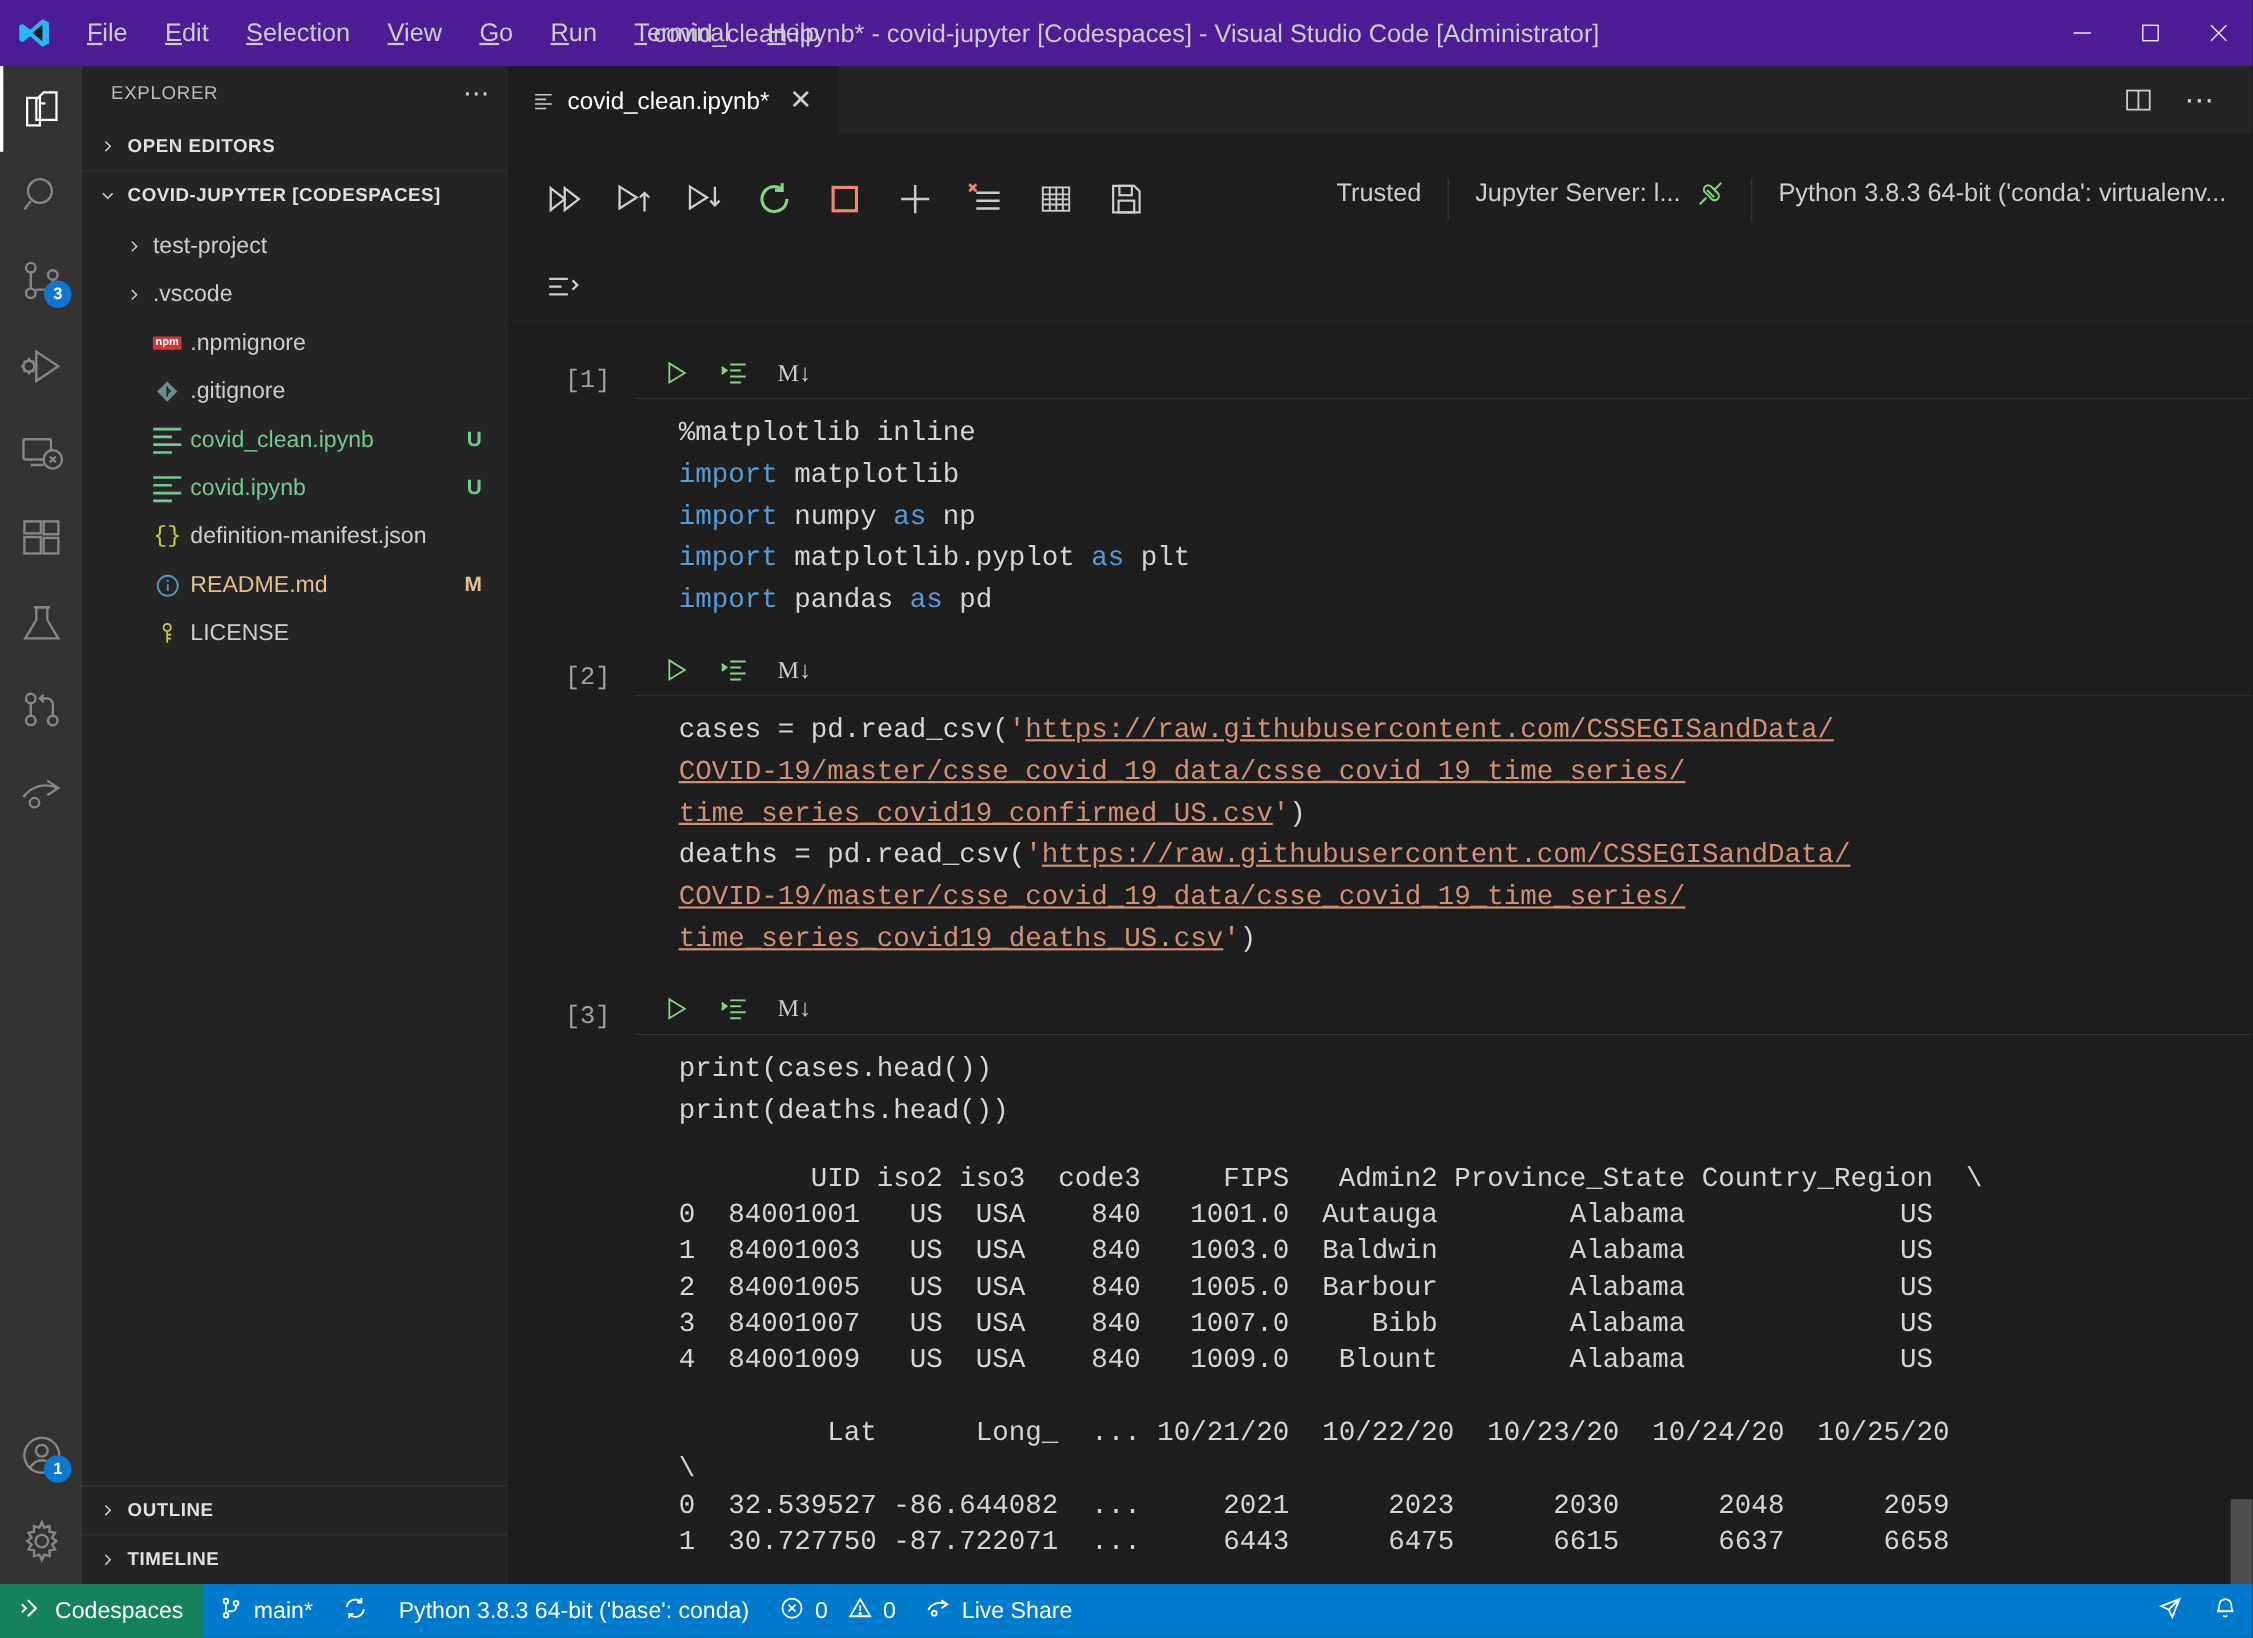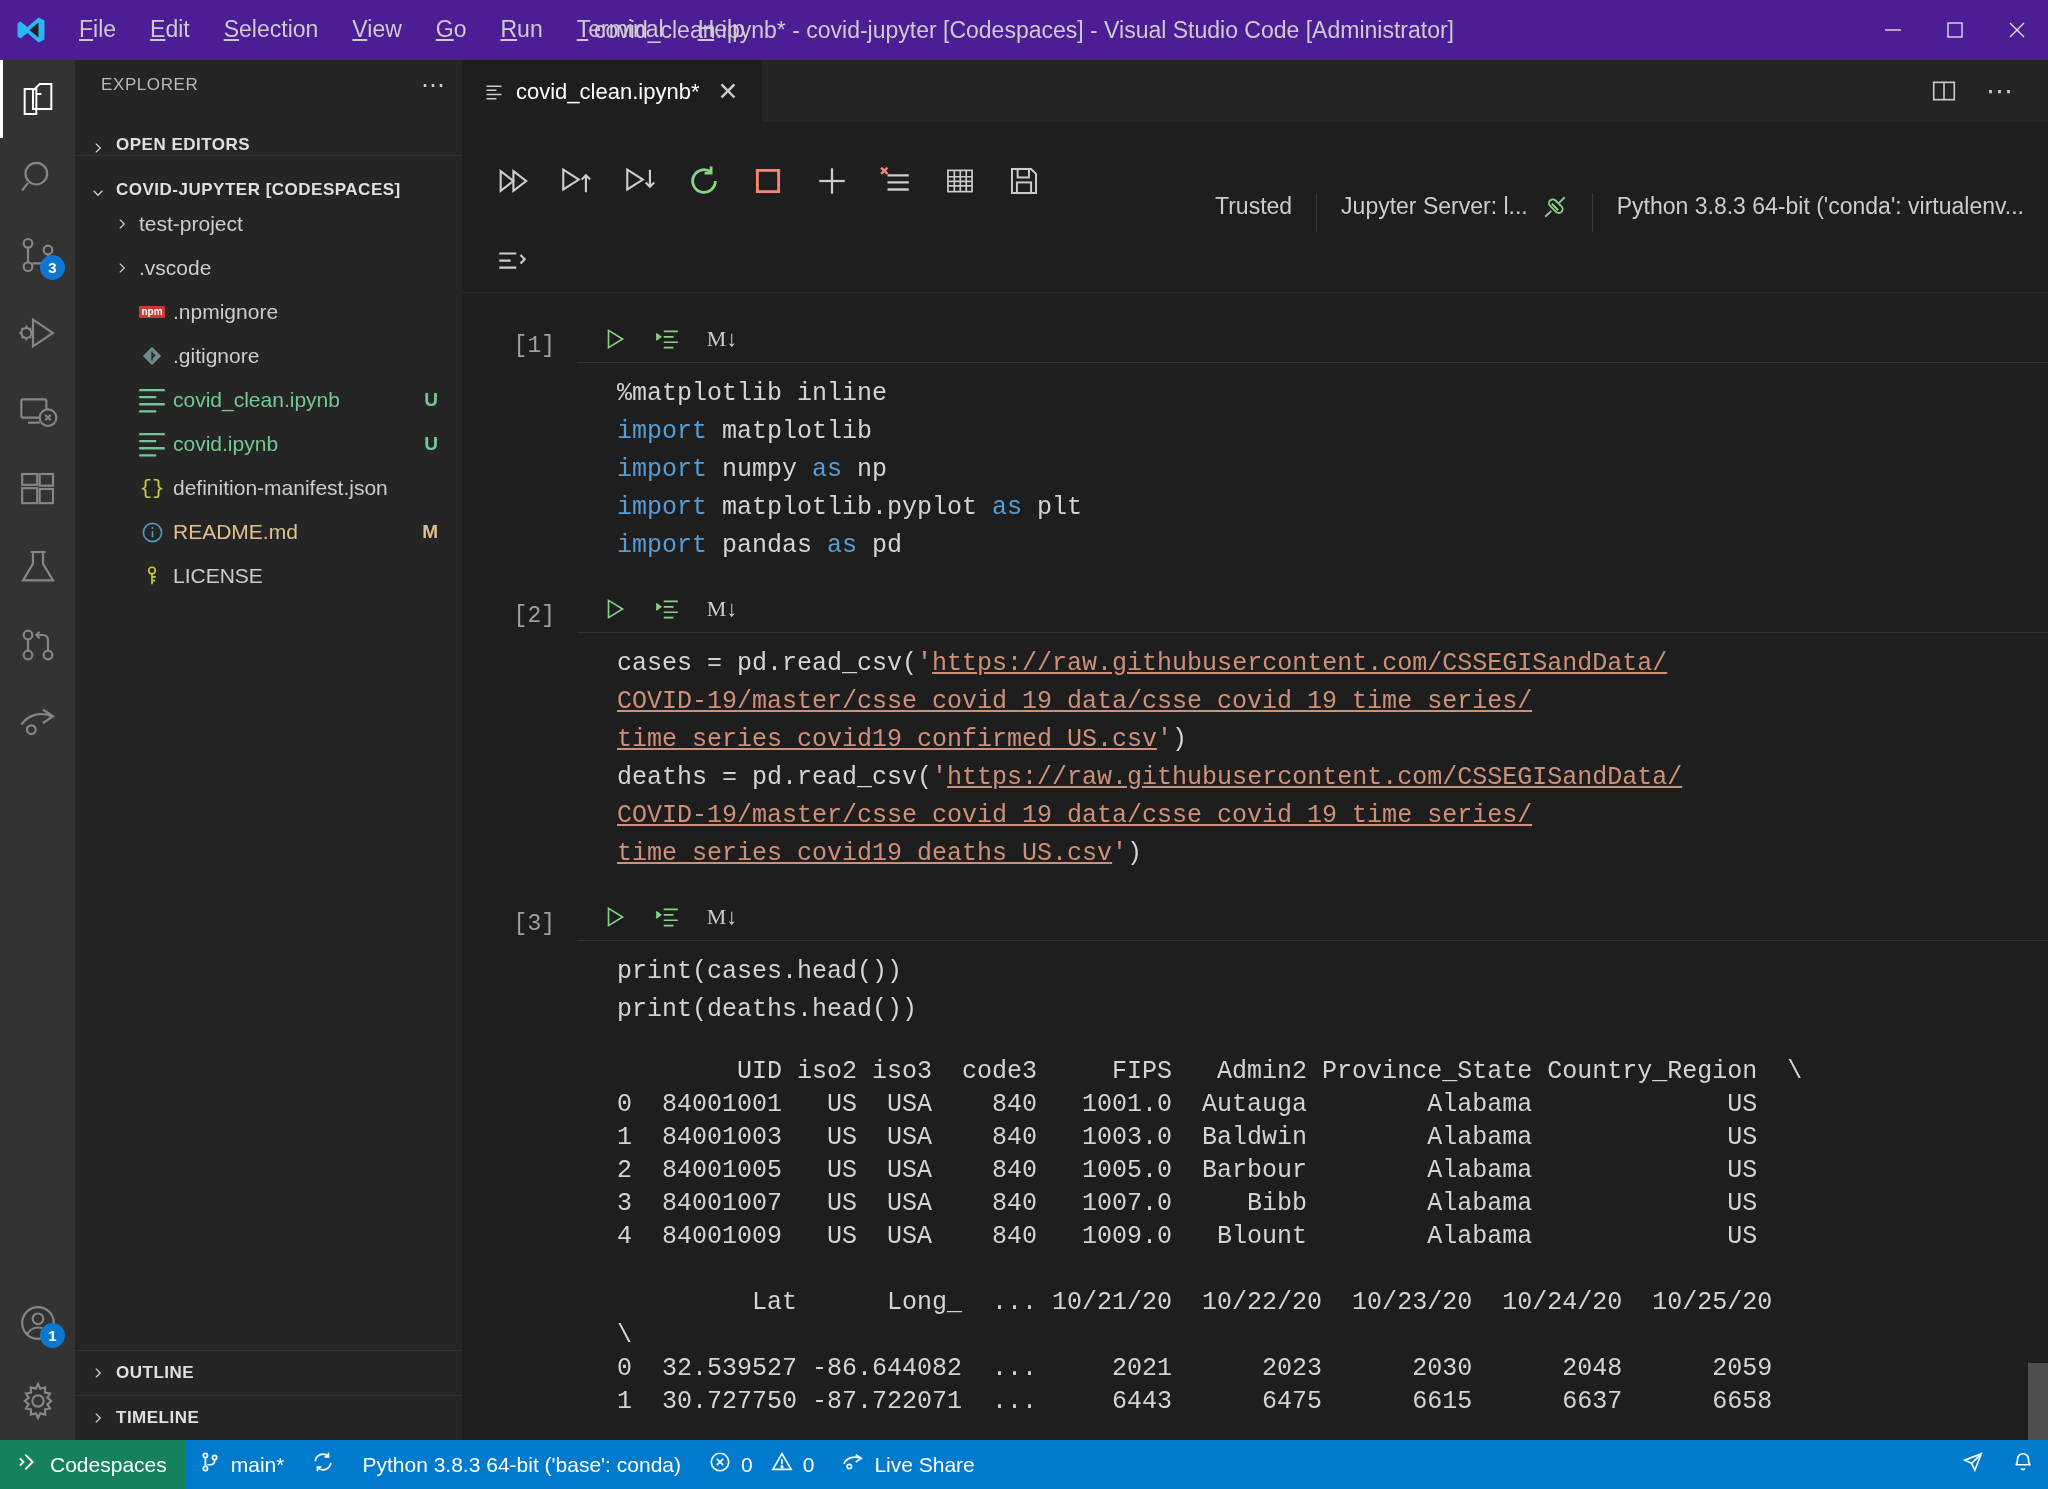--- a/index.html
+++ b/index.html
@@ -65,21 +65,21 @@
   .sidebar {
     width: 387px; background: #252526; display: flex; flex-direction: column;
     flex: none; color: #cccccc; position: relative;
   }
   .sidebar-header {
     height: 50px; display: flex; align-items: center; padding: 0 16px 0 26px;
     font-size: 17px; letter-spacing: 0.6px; color: #bbbbbb;
   }
   .sidebar-header .dots { margin-left: auto; font-size: 24px; color: #cccccc; letter-spacing: 1px; }
   .section-header {
-    height: 45px; display: flex; align-items: flex-end; gap: 7px; padding-left: 12px;
+    height: 45px; display: flex; align-items: center; gap: 7px; padding-left: 12px;
     font-size: 17px; font-weight: bold; letter-spacing: 0.5px; color: #e0e0e0;
   }
   .chev { width: 22px; display: flex; justify-content: center; color: #cccccc; }
   .chev svg { width: 14px; height: 14px; }
   .sect-divider { border-top: 1px solid #333; }
   .tree { flex: 1; overflow: hidden; padding-top: 2px; }
   .tree-row {
     height: 44px; display: flex; align-items: center; padding-left: 12px;
     font-size: 21px; color: #cccccc; position: relative; white-space: nowrap;
   }
@@ -132,21 +132,21 @@
     align-items: center; border-bottom: 1px solid #2b2b2b; position: relative;
     min-height: 140px;
   }
   .nb-tools { display: flex; align-items: center; padding-left: 18px; height: 66px; }
   .nb-btn {
     width: 64px; height: 56px; display: flex; align-items: center; justify-content: center;
     color: #cccccc;
   }
   .nb-btn svg { width: 34px; height: 34px; }
   .nb-status {
-    margin-left: auto; display: flex; align-items: flex-end; height: 102px; align-self: flex-start;
+    margin-left: auto; display: flex; align-items: center; height: 102px; align-self: flex-start;
   }
   .nb-stat {
     display: flex; align-items: flex-end; padding: 0 24px 12px 24px; font-size: 23px; color: #cccccc;
     border-left: 1px solid #3a3a3a; white-space: nowrap; gap: 14px;
   }
   .nb-stat.noborder { border-left: none; }
   .nb-stat .plug { color: #89d185; display: flex; align-items: center; }
   .nb-stat .plug svg { width: 26px; height: 26px; }
   .nb-second-row { width: 100%; display: flex; align-items: center; padding-left: 18px; height: 60px; }
 

